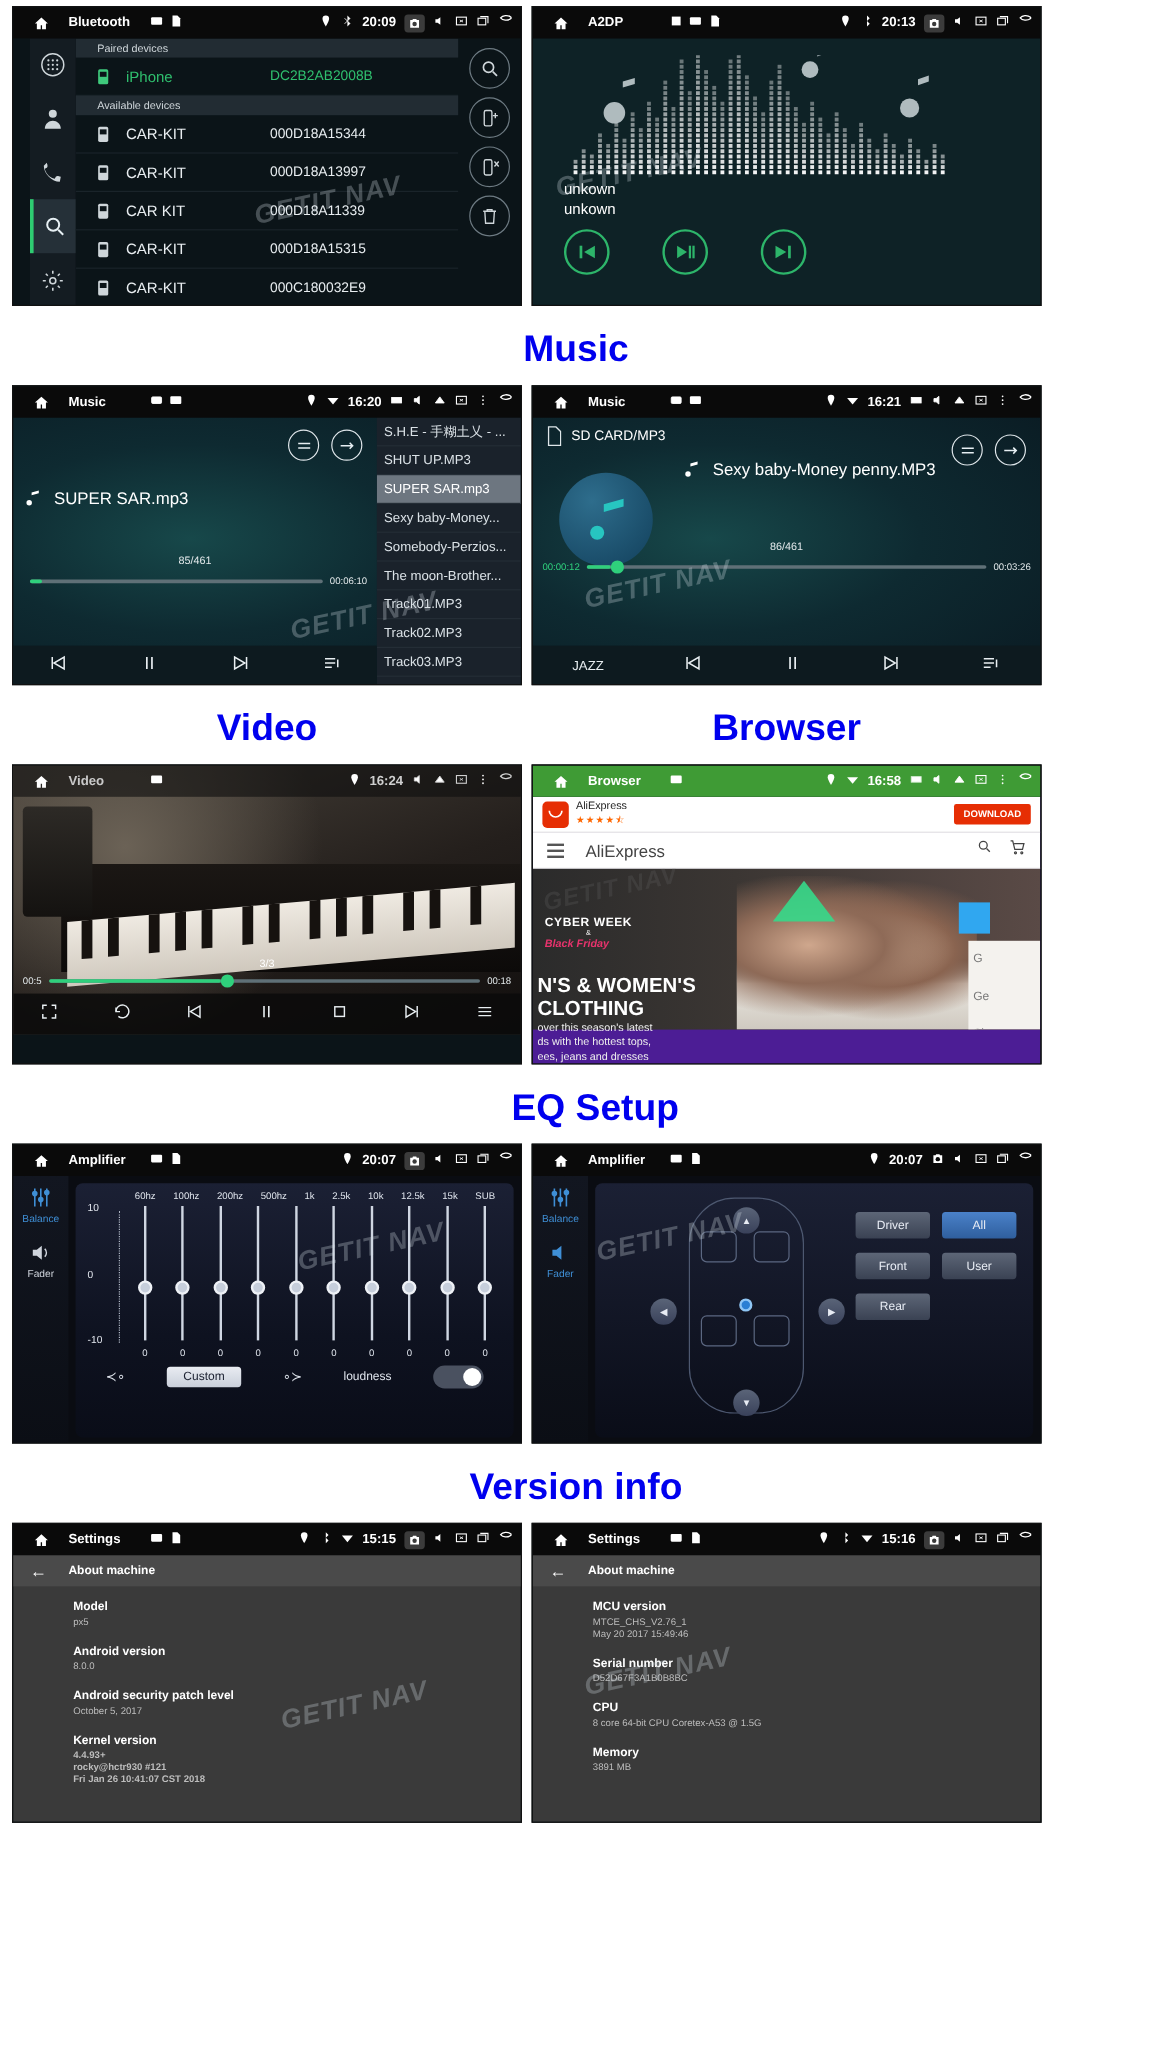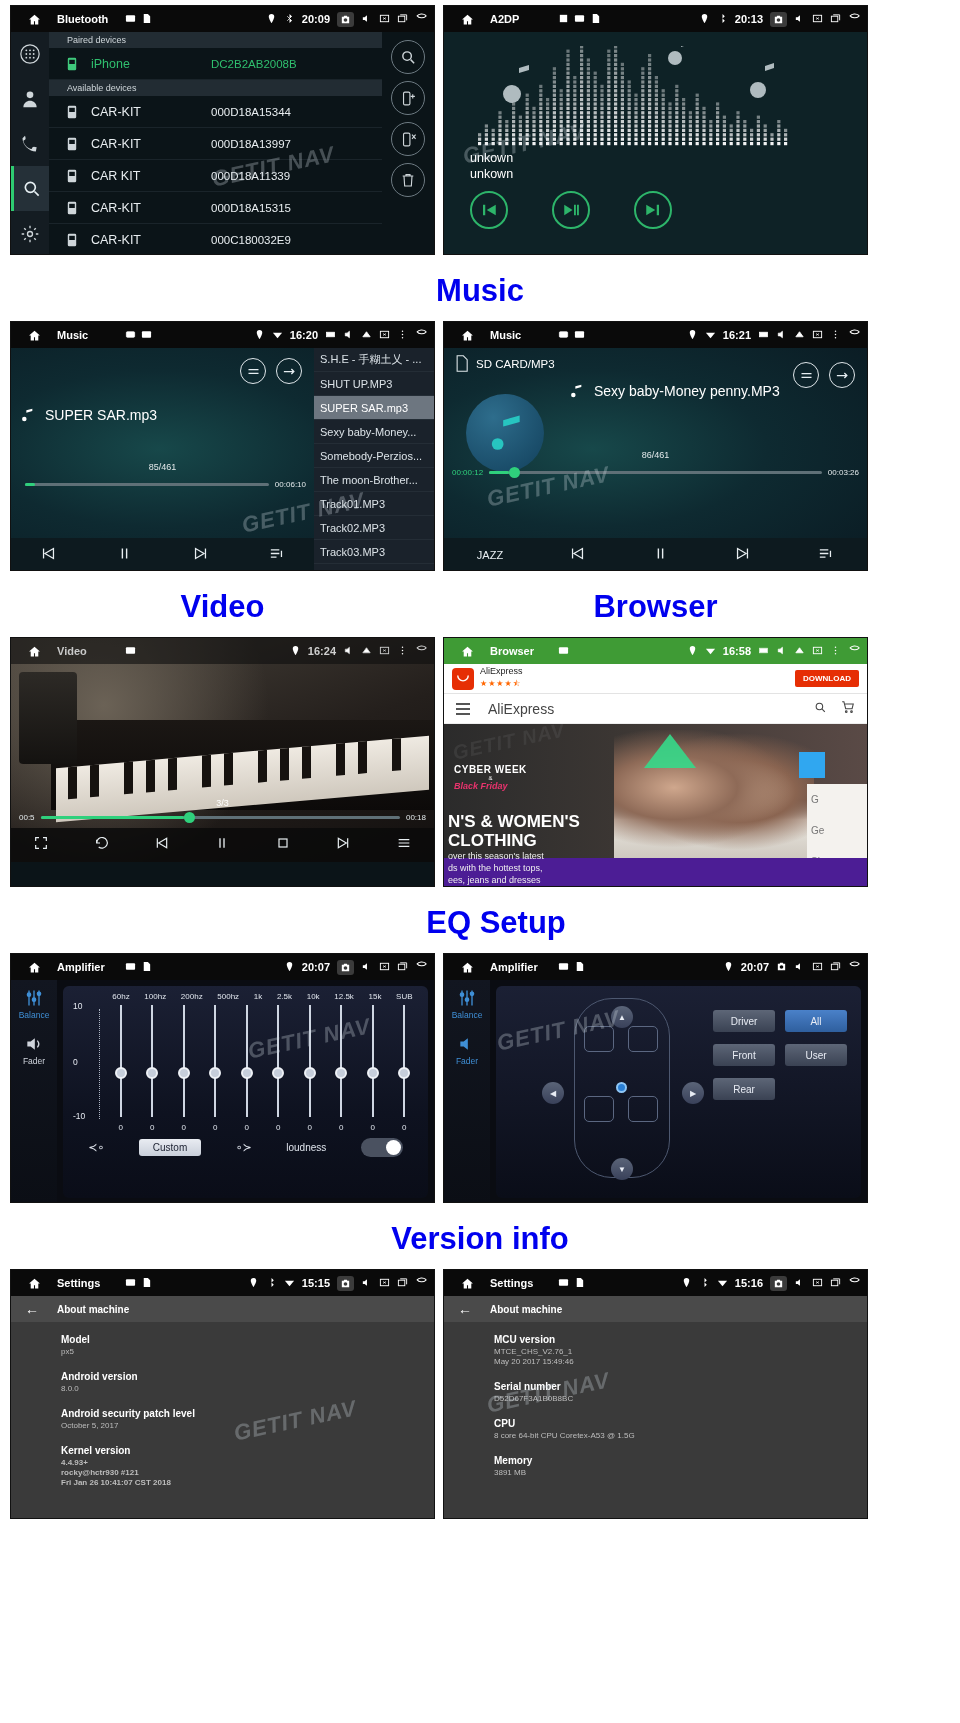--- a/index.html
+++ b/index.html
@@ -34,21 +34,21 @@
   .statusbar.green { background:#3f9b35; }
   .sb-home { width: 46px; display:flex; justify-content:center; align-items:center; }
   .sb-title { color:#fff; font-size:11px; font-weight:bold; min-width:58px; }
   .sb-icons { display:flex; align-items:center; gap:5px; margin-left:10px; }
   .sb-right { margin-left:auto; display:flex; align-items:center; gap:7px; padding-right:6px; }
   .sb-time { color:#fff; font-size:11px; font-weight:bold; }
   .ic { width:13px; height:13px; display:inline-block; fill:#fff; }
   .ic.sm { width:11px; height:11px; }
   .cam-hl { background:#3b3b3b; border-radius:3px; padding:2px 3px; display:flex; }
   
-  .bt-body { display:flex; height:224px; }
+  .bt-body { display:flex; height:224px;margin-left:14px; }
   .bt-side { width:38px; background:#141c22; display:flex; flex-direction:column; }
   .bt-side-item { height:45px; display:flex; align-items:center; justify-content:center; }
   .bt-side-item.active { background:#253038; border-left:3px solid #2ecc71; }
   .bt-list { flex:1; overflow:hidden; position:relative; }
   .bt-grouphdr { background:#222c33; color:#cfd6da; font-size:9px; padding:3px 8px 3px 18px; }
   .bt-item { height:32px; display:flex; align-items:center; padding:0 18px; border-bottom:1px solid #1a242a; }
   .bt-name { font-size:12.5px; margin-left:14px; width:120px; }
   .bt-mac { font-size:11.5px; }
   .bt-item.paired .bt-name, .bt-item.paired .bt-mac { color:#2fbf6e; }
   .bt-item .bt-name { color:#e8edf0; }

